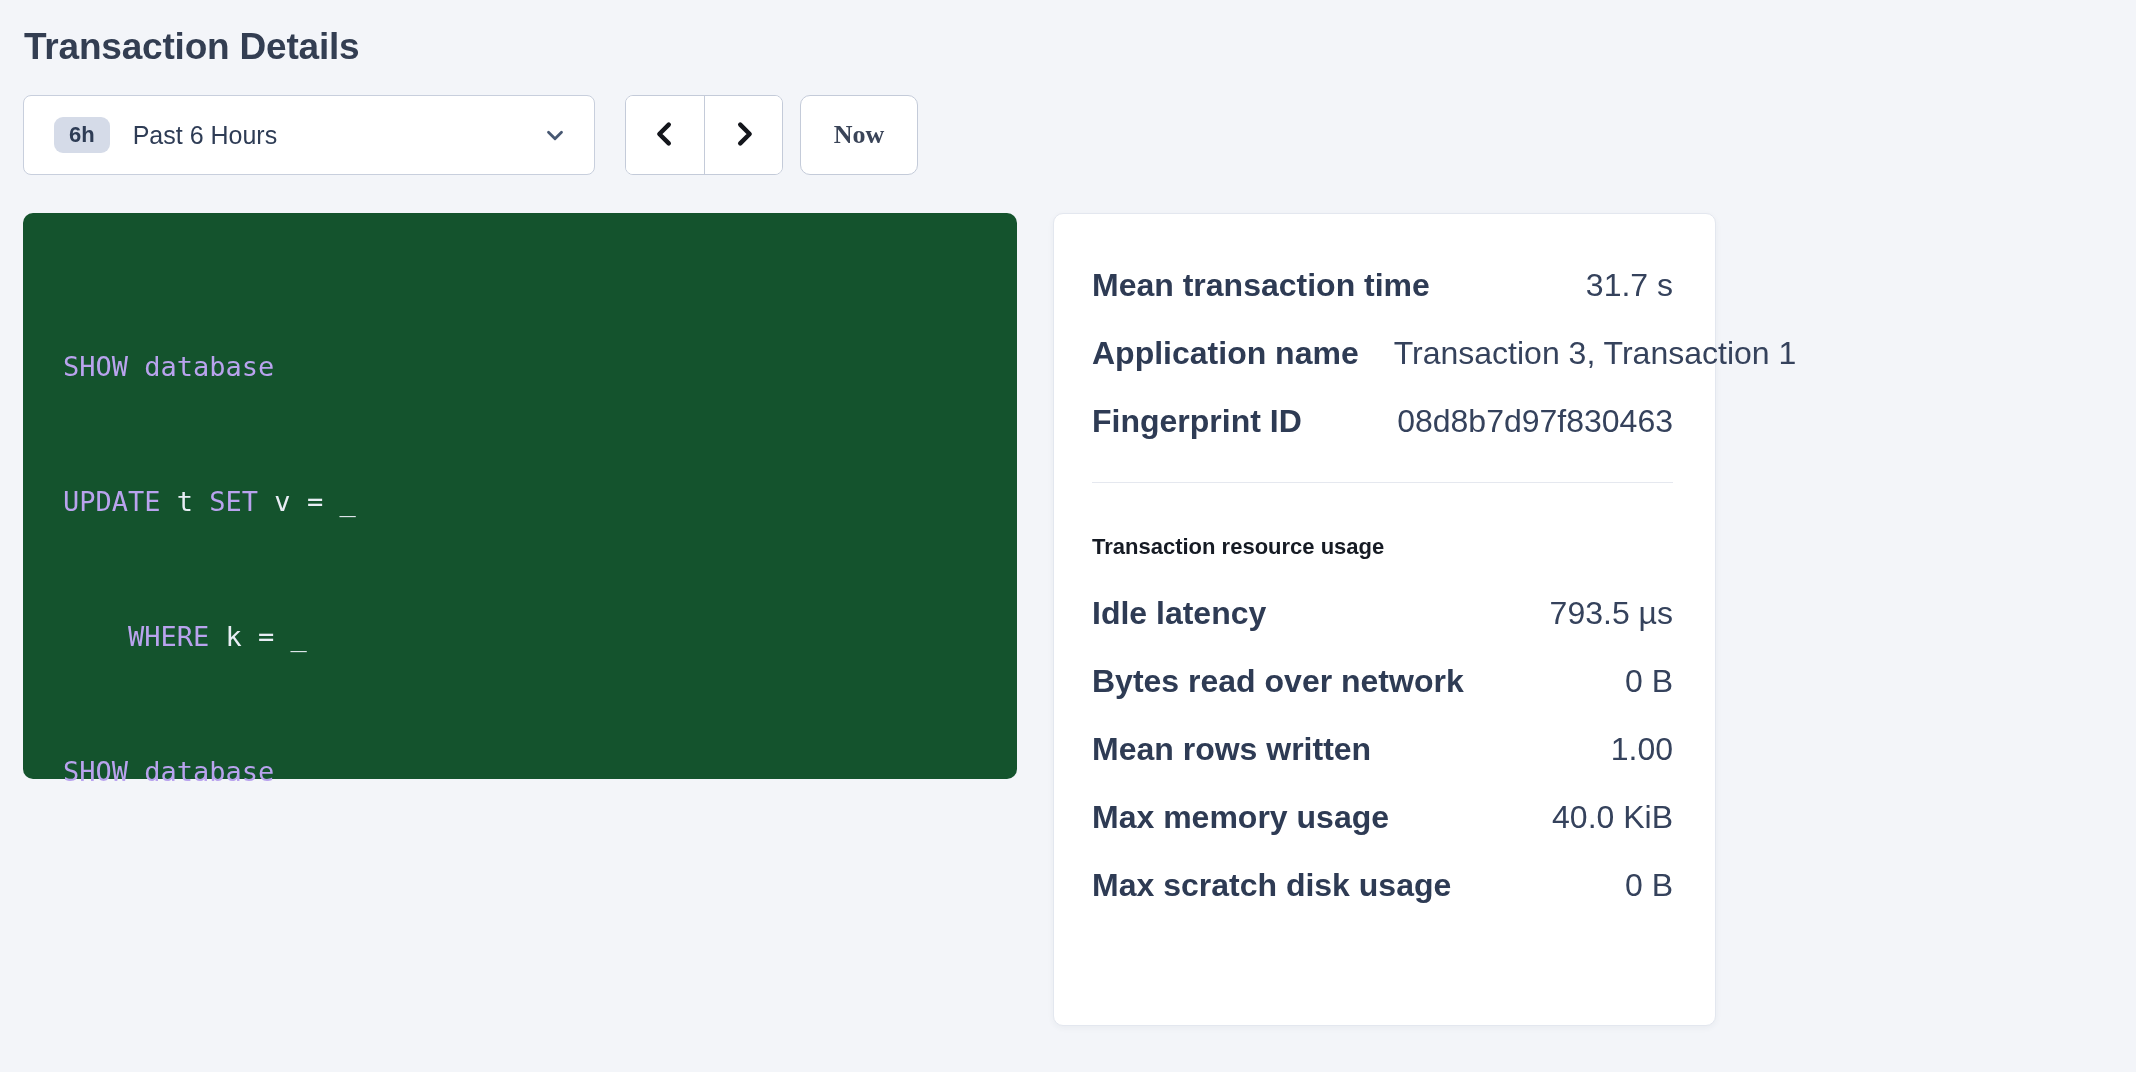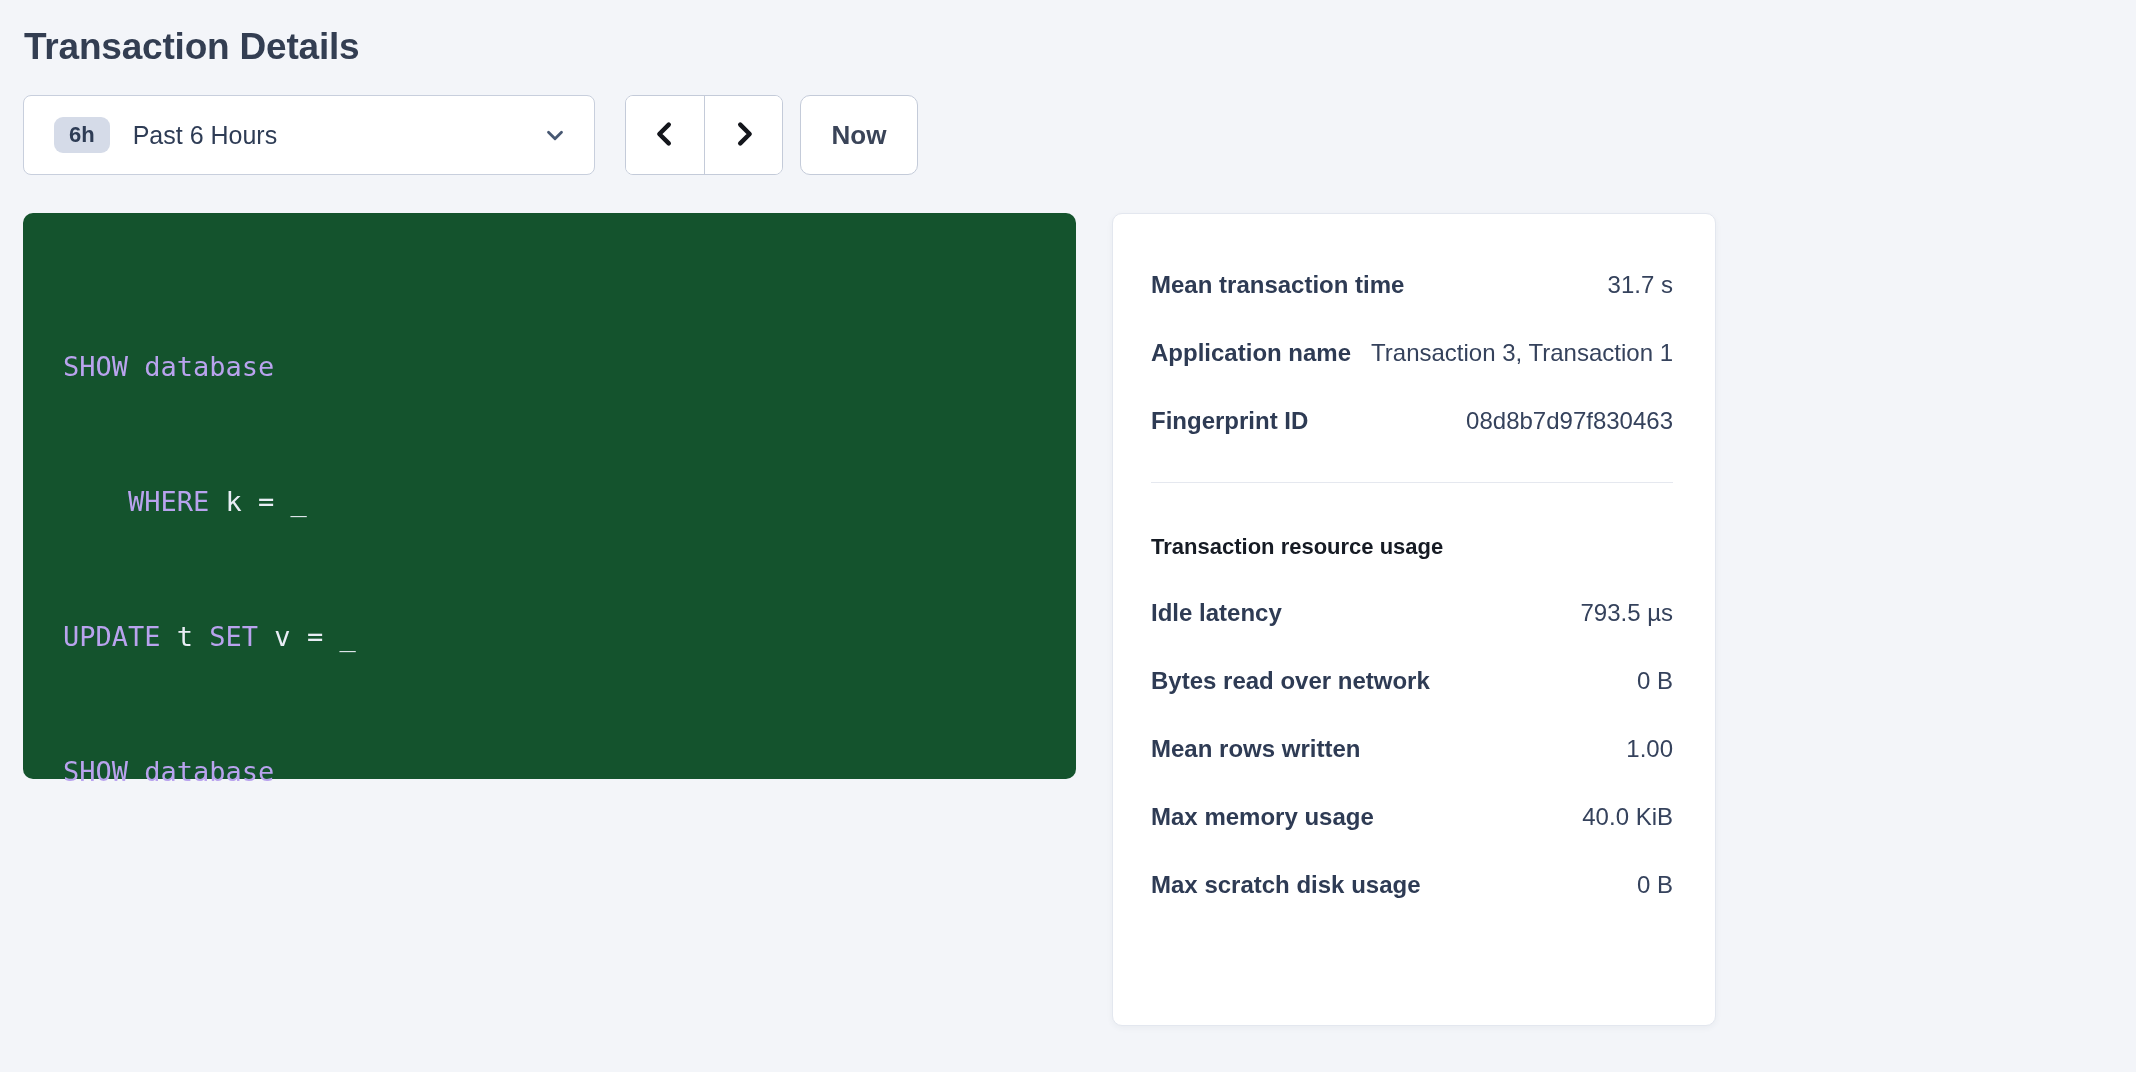--- a/index.html
+++ b/index.html
@@ -38,21 +38,21 @@
   }
   .arrow-btn{
     width:78px;border:none;background:#ffffff;cursor:pointer;
     display:flex;align-items:center;justify-content:center;padding:0;
   }
   .arrow-btn + .arrow-btn{border-left:1px solid #c4cbd9;}
 
   .now-button{
     margin-left:17px;width:118px;box-sizing:border-box;
     background:#ffffff;border:1px solid #c4cbd9;border-radius:10px;
-    font-family:Liberation Sans, sans-serif;
+    font-family:Liberation Serif, serif;
     font-size:26px;font-weight:700;color:#3a4458;cursor:pointer;
   }
 
   
   .stats-line{margin-top:15px;font-size:24px;color:#44536c;}
   .stats-line b{font-weight:700;color:#36435a;}
 
   
   .main-row{margin-top:38px;display:flex;align-items:flex-start;}
 
@@ -68,21 +68,22 @@
   .plain{color:#e9edf5;}
 
   .summary-card{
     margin-left:36px;width:663px;height:813px;box-sizing:border-box;
     background:#ffffff;border:1px solid #e3e7ef;border-radius:10px;
     padding:37px 42px 0 38px;
     box-shadow:0 2px 6px rgba(44,58,82,0.05);
   }
   .srow{
     height:68px;display:flex;justify-content:space-between;align-items:center;
-    font-size:24px;
+    font-size:32px;
+    gap:15px;
   }
   .srow .lbl{font-weight:600;color:#2e3b54;padding-right:20px;white-space:nowrap;}
   .srow .val{font-weight:400;color:#35425c;text-align:left;white-space:nowrap;}
   .card-divider{height:1px;background:#e5e8ef;margin:27px 0 0 0;border:none;}
   .card-heading{
     margin-top:40px;height:48px;display:flex;align-items:center;
     font-size:22px;font-weight:700;color:#161b24;margin-bottom:8px;
   }
 </style>
 </head>
@@ -121,22 +122,22 @@
     </div>
 
     <button class="now-button">Now</button>
   </div>
 
 
   <div class="main-row">
 
     <div class="code-block">
       <div class="code-line"><span class="kw">SHOW database</span></div>
+      <div class="code-line"><span class="kw">UPDATE</span><span class="plain"> t </span><span class="kw">SET</span><span class="plain"> v = _</span></div>
       <div class="code-line"><span class="plain">    </span><span class="kw">WHERE</span><span class="plain"> k = _</span></div>
-      <div class="code-line"><span class="kw">UPDATE</span><span class="plain"> t </span><span class="kw">SET</span><span class="plain"> v = _</span></div>
       <div class="code-line"><span class="kw">SHOW database</span></div>
     </div>
 
     <div class="summary-card">
 
       <div class="srow">
         <span class="lbl">Mean transaction time</span>
         <span class="val">31.7 s</span>
       </div>
       <div class="srow">

